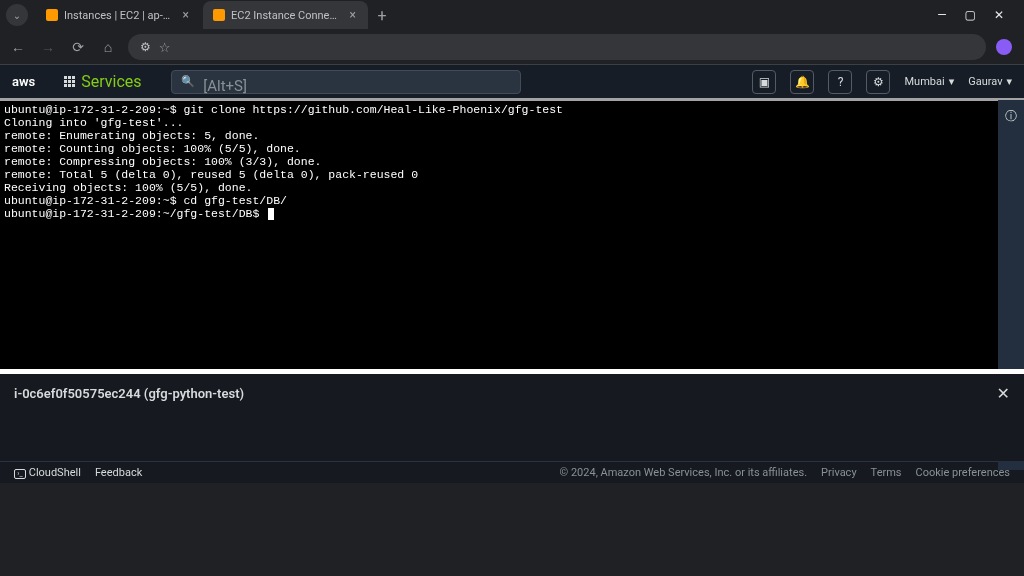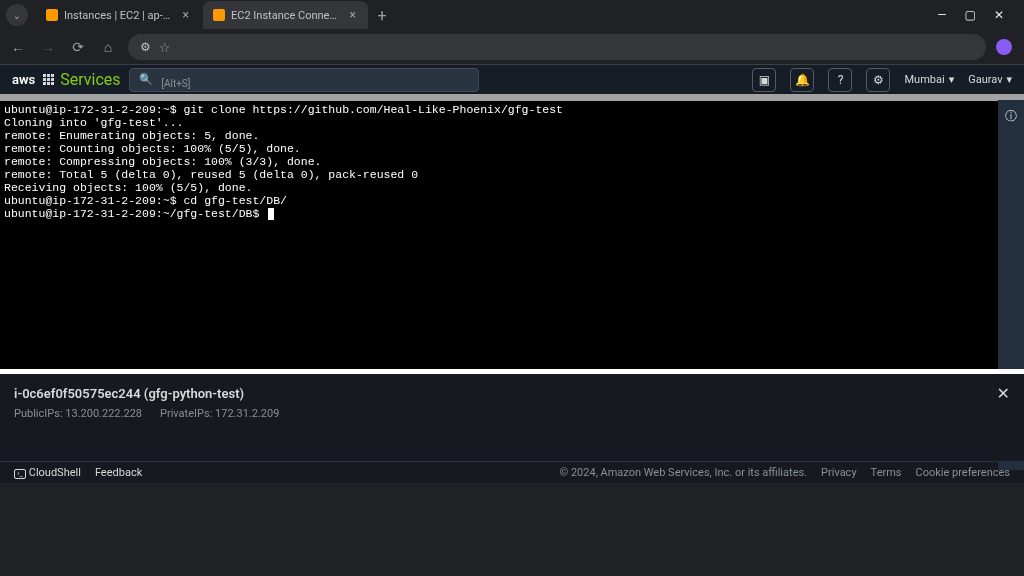--- a/index.html
+++ b/index.html
@@ -98,22 +98,22 @@
       display: inline-block;
     }
 
     
     .aws-header {
       background: #161d26;
       height: 36px;
       display: flex;
       align-items: center;
       padding: 0 12px;
-      gap: 8px;
-      border-bottom: 7px solid #a3a3a3;
+      gap: 29px;
+      border-bottom: 3px solid #a3a3a3;
     }
     .aws-logo { color: #fff; font-weight: 600; font-size: 13px; }
     .services-btn {
       display: flex; align-items: center; gap: 6px;
       color: #84cc16; font-size: 16px;
     }
     .grid-icon {
       display: inline-grid;
       grid-template-columns: repeat(3, 3px);
       grid-template-rows: repeat(3, 3px);
@@ -127,21 +127,21 @@
       height: 24px;
       display: flex;
       align-items: center;
       padding: 0 10px;
       gap: 8px;
       width: 350px;
       color: #879196;
       font-size: 11px;
     }
     .search-box .placeholder { flex: 1; font-style: italic; }
-    .kbd { font-size: 10px; color: #879196; margin-top: 8px; }
+    .kbd { font-size: 15px; color: #879196; margin-top: 8px; }
     .aws-right { margin-left: auto; display: flex; align-items: center; gap: 14px; }
     .aws-icon-btn {
       width: 24px; height: 24px;
       border: 1px solid #545b64;
       border-radius: 4px;
       display: flex; align-items: center; justify-content: center;
       color: #d5dbdb;
       font-size: 12px;
     }
     .region-btn, .account-btn {
@@ -309,30 +309,20 @@
 <span>Receiving objects: 100% (5/5), done.</span>
 <span>ubuntu@ip-172-31-2-209:~$ cd gfg-test/DB/</span>
 <span>ubuntu@ip-172-31-2-209:~/gfg-test/DB$ </span><span class="cursor"></span></div>
 
 <div class="right-rail">
   <span>ⓘ</span>
 </div>
 
 <div class="info-panel">
   <div class="info-title">i-0c6ef0f50575ec244 (gfg-python-test)</div>
-  <div class="info-row">
-    <span>
-      <span>PublicIPs:</span>
-      <span>13.200.222.228</span>
-    </span>
-    <span>
-      <span>PrivateIPs:</span>
-      <span>172.31.2.209</span>
-    </span>
-  </div>
   <span class="close-panel">✕</span>
 </div>
 
 <div class="footer">
   <div class="footer-left">
     <span>
       <span class="cloudshell-icon">›_</span>
       <span>CloudShell</span>
     </span>
     <span>Feedback</span>

